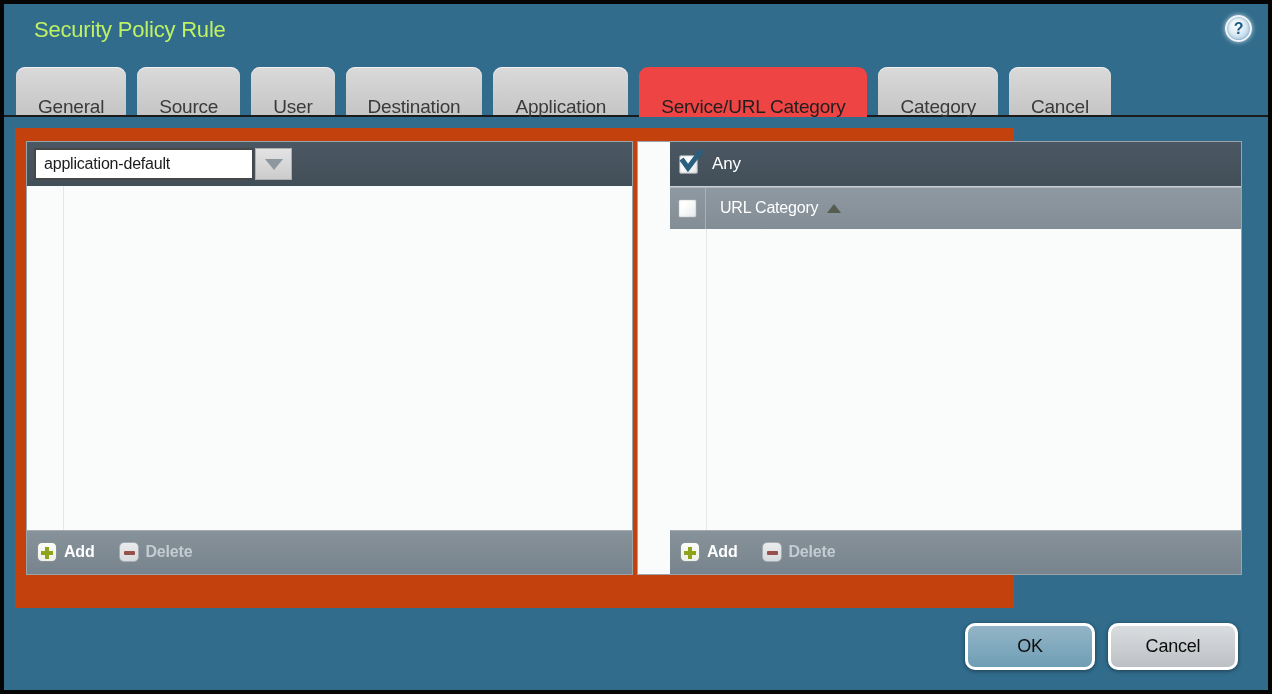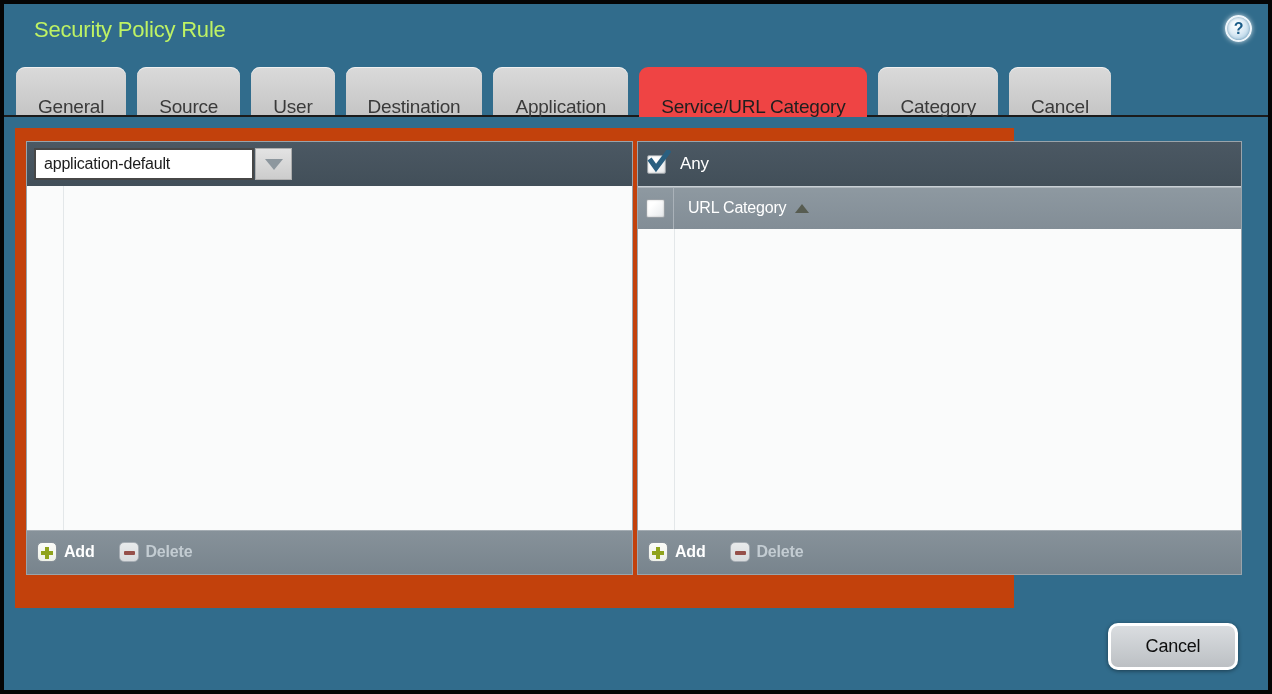--- a/index.html
+++ b/index.html
@@ -39,21 +39,21 @@
   .content{
     position:absolute;left:11px;top:124px;width:999px;height:480px;
     background:#c2410c;z-index:2;
   }
   .panel{
     position:absolute;top:13px;height:434px;
     border:1px solid #9aa4ab;background:#fafbfb;
     display:flex;flex-direction:column;
   }
   .panel.left{left:11px;width:607px;}
-  .panel.right{left:622px;width:605px;}
+  .panel.right{left:622px;width:605px;padding-left:32px;}
   .panel-topbar{
     height:44px;background:linear-gradient(#4b5863,#424f59);
     display:flex;align-items:center;padding-left:7px;flex:0 0 auto;
   }
   .panel-colheader{
     height:43px;background:linear-gradient(#8e99a1,#828d96);
     border-top:1px solid #c9d0d5;
     display:flex;align-items:center;flex:0 0 auto;
     box-shadow:inset 0 1px 0 rgba(255,255,255,.28);
   }
@@ -200,15 +200,16 @@
         </div>
         <div class="tool-btn delete">
           <span class="badge del-badge"></span>
           <span class="tool-label">Delete</span>
         </div>
       </div>
     </div>
 
   </div>
 
+  <div class="dlg-btn ok">OK</div>
   <div class="dlg-btn cancel">Cancel</div>
 
 </div>
 
 </body></html>

